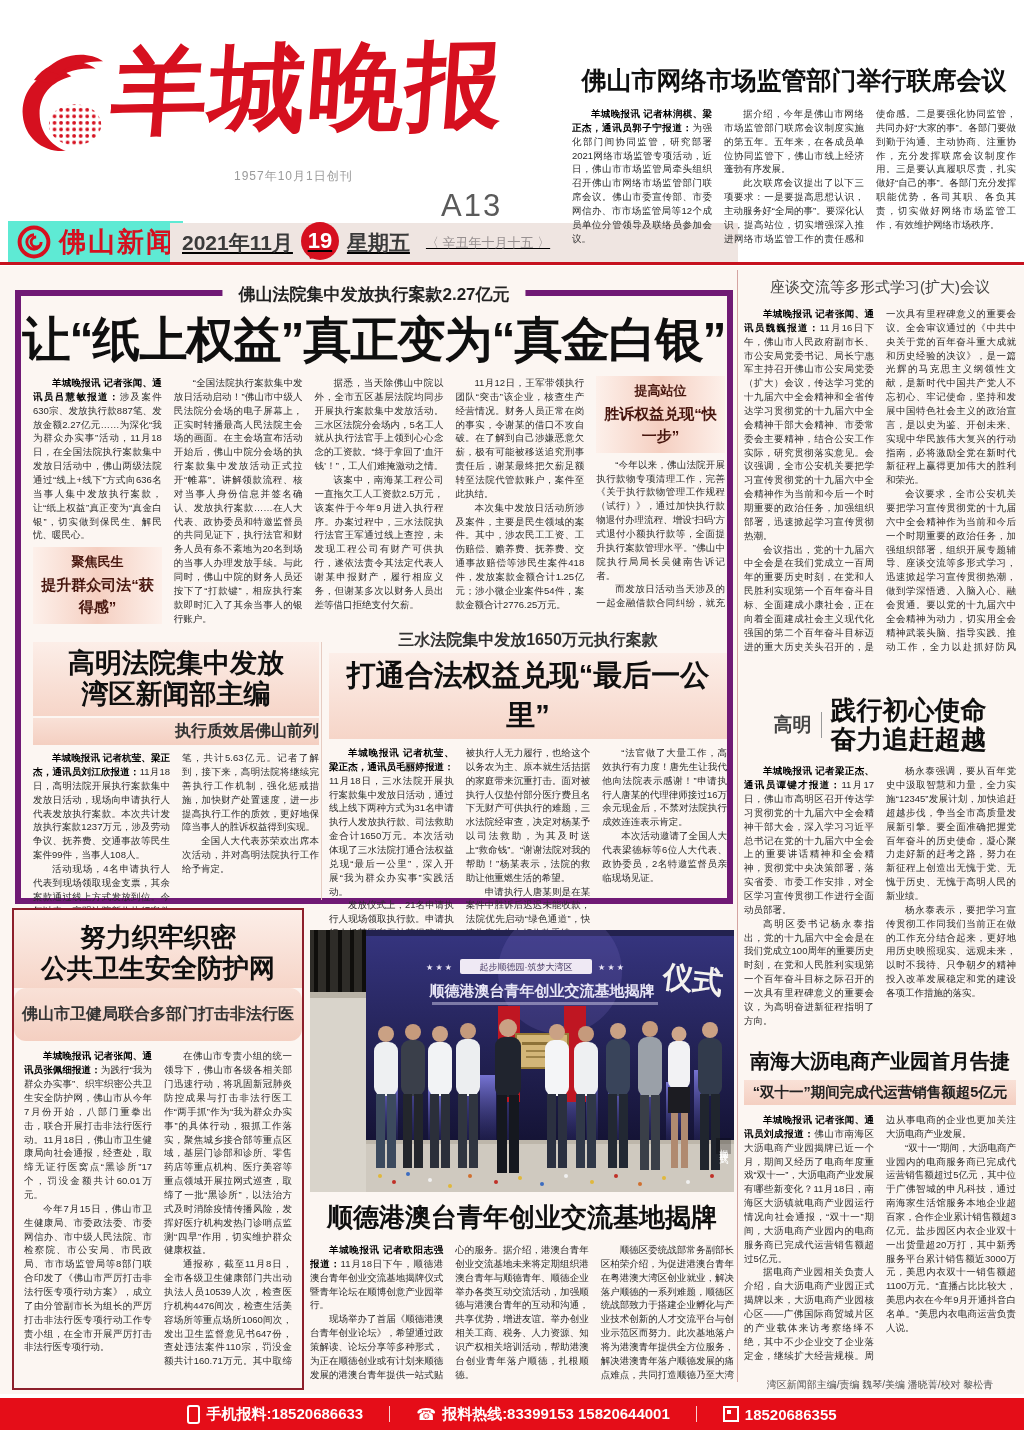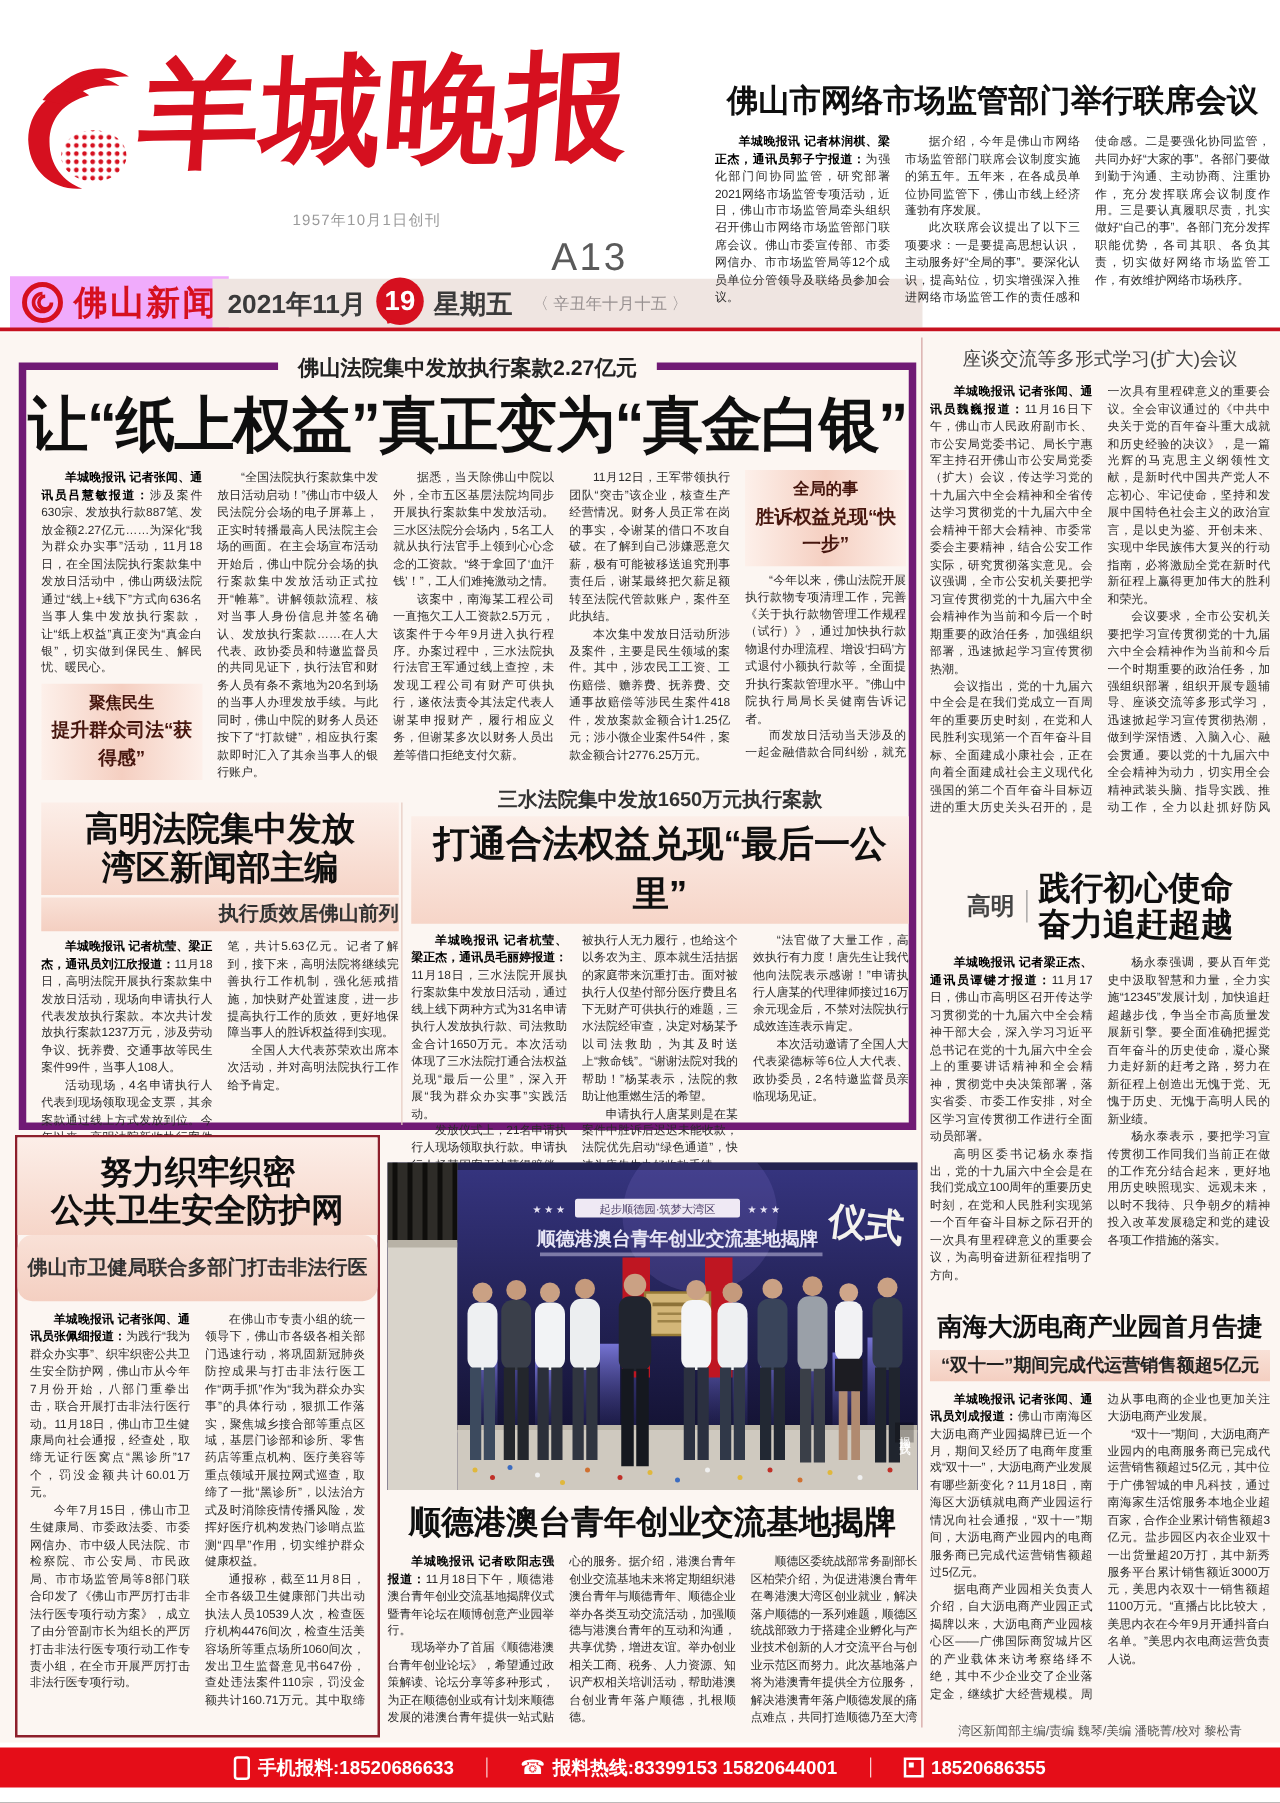--- a/index.html
+++ b/index.html
@@ -5,24 +5,24 @@
   html,body{margin:0;padding:0;background:#888;}
   .page{position:relative;width:1024px;height:1442px;background:#fff;overflow:hidden;
         font-family:"Liberation Sans","DejaVu Sans",sans-serif;}
   .abs{position:absolute;}
   .tint{left:0;top:266px;width:1024px;height:1128px;background:#fcf6f2;}
   
   .mast-title{left:112px;top:40px;font-family:"DejaVu Serif",serif;font-weight:900;
               font-size:96px;color:#d6101f;transform:skewX(-5deg) rotate(-1deg);letter-spacing:2px;line-height:1;}
   .founded{left:234px;top:168px;font-size:12px;color:#9a9a9a;letter-spacing:1px;}
   .a13{left:441px;top:188px;font-size:31px;color:#5a5a5a;letter-spacing:2px;}
-  .badge{left:8px;top:221px;height:42px;display:flex;align-items:center;gap:7px;background:#f0abfc;padding:0 8px;}
+  .badge{left:8px;top:221px;height:42px;display:flex;align-items:center;gap:7px;background:#5eead4;padding:0 8px;}
   .badge-label{font-size:27px;font-weight:bold;color:#d6101f;letter-spacing:2px;}
   .datebar{left:170px;top:223px;width:568px;height:39px;background:#efe5e1;display:flex;align-items:center;
-           padding:0 12px;gap:8px;box-sizing:border-box;}
+           padding:0 12px;gap:8px;box-sizing:border-box;text-decoration:underline;}
   .ym,.wd{font-size:21px;color:#3a3a3a;font-weight:600;}
   .daycircle{width:38px;height:38px;border-radius:50%;background:#d6101f;color:#fff;font-size:22px;font-weight:bold;
              display:flex;align-items:center;justify-content:center;position:relative;top:-2px;}
   .daycircle::after{content:"";position:absolute;left:4px;bottom:-4px;border:5px solid transparent;border-top-color:#d6101f;transform:rotate(30deg);}
   .lunar{font-size:13px;color:#979090;margin-left:8px;}
   .redrule{left:0;top:262px;width:1024px;height:3px;background:#c6121f;}
   .vdiv{left:737px;top:270px;width:1px;height:1112px;background:#d4a3a1;}
   
   .art-body{column-gap:12px;column-fill:auto;text-align:justify;color:#2b2b2b;overflow:hidden;
             font-size:9.5px;line-height:1.46;}
@@ -149,21 +149,21 @@
         <div class="inline-subhead">
           <div class="sh-0">聚焦民生</div>
           <div class="sh-1">提升群众司法“获得感”</div>
         </div>
         <p class="para">“全国法院执行案款集中发放日活动启动！”佛山市中级人民法院分会场的电子屏幕上，正实时转播最高人民法院主会场的画面。在主会场宣布活动开始后，佛山中院分会场的执行案款集中发放活动正式拉开“帷幕”。讲解领款流程、核对当事人身份信息并签名确认、发放执行案款……在人大代表、政协委员和特邀监督员的共同见证下，执行法官和财务人员有条不紊地为20名到场的当事人办理发放手续。与此同时，佛山中院的财务人员还按下了“打款键”，相应执行案款即时汇入了其余当事人的银行账户。</p>
         <p class="para">据悉，当天除佛山中院以外，全市五区基层法院均同步开展执行案款集中发放活动。三水区法院分会场内，5名工人就从执行法官手上领到心心念念的工资款。“终于拿回了‘血汗钱’！”，工人们难掩激动之情。</p>
         <p class="para">该案中，南海某工程公司一直拖欠工人工资款2.5万元，该案件于今年9月进入执行程序。办案过程中，三水法院执行法官王军通过线上查控，未发现工程公司有财产可供执行，遂依法责令其法定代表人谢某申报财产，履行相应义务，但谢某多次以财务人员出差等借口拒绝支付欠薪。</p>
         <p class="para">11月12日，王军带领执行团队“突击”该企业，核查生产经营情况。财务人员正常在岗的事实，令谢某的借口不攻自破。在了解到自己涉嫌恶意欠薪，极有可能被移送追究刑事责任后，谢某最终把欠薪足额转至法院代管款账户，案件至此执结。</p>
         <p class="para">本次集中发放日活动所涉及案件，主要是民生领域的案件。其中，涉农民工工资、工伤赔偿、赡养费、抚养费、交通事故赔偿等涉民生案件418件，发放案款金额合计1.25亿元；涉小微企业案件54件，案款金额合计2776.25万元。</p>
         <div class="inline-subhead">
-          <div class="sh-0">全局的事</div>
+          <div class="sh-0">提高站位</div>
           <div class="sh-1">胜诉权益兑现“快一步”</div>
         </div>
         <p class="para">“今年以来，佛山法院开展执行款物专项清理工作，完善《关于执行款物管理工作规程（试行）》，通过加快执行款物退付办理流程、增设‘扫码’方式退付小额执行款等，全面提升执行案款管理水平。”佛山中院执行局局长吴健南告诉记者。</p>
         <p class="para">而发放日活动当天涉及的一起金融借款合同纠纷，就充分体现出执行案款发放工作的“佛山速度”。</p>
       </div>
     <div class="inbox-vline"></div>
 
     <div class="sub-left">
       <div class="pink-grad">
         <div class="hl gm-hl" style="padding-bottom:0;">高明法院集中发放</div>

